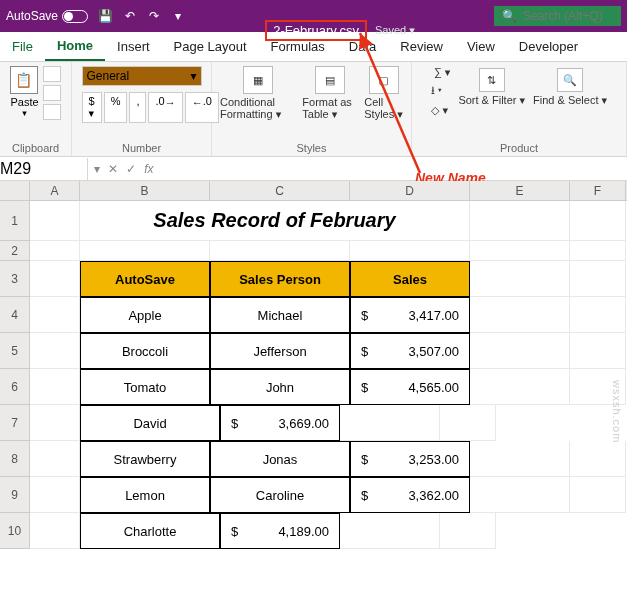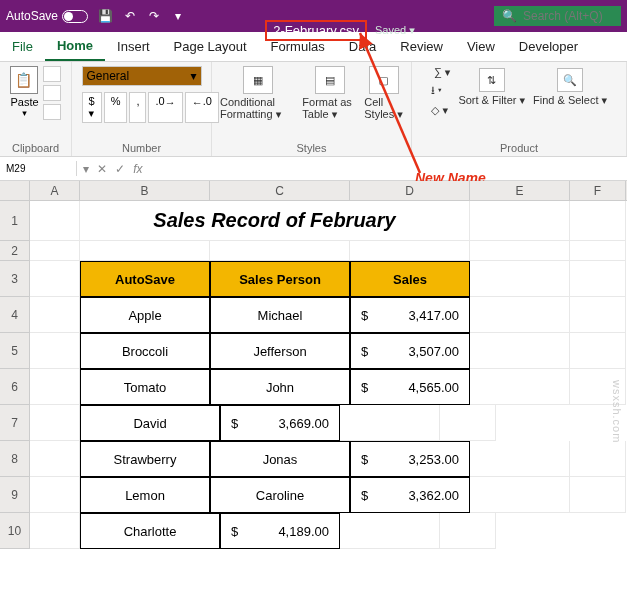--- a/index.html
+++ b/index.html
@@ -38,21 +38,21 @@
 .styles-row { display:flex; gap:6px; }
 .style-btn { display:flex; flex-direction:column; align-items:center; font-size:11px; color:#333; }
 .style-btn .sicon { width:30px; height:28px; border:1px solid #bbb; background:#fff; margin-bottom:2px; display:flex; align-items:center; justify-content:center;}
 .edit-col { display:flex; flex-direction:column; gap:3px; font-size:11px; color:#333; }
 .edit-col .erow { display:flex; align-items:center; gap:3px; }
 .edit-pair { display:flex; gap:8px; margin-top:2px;}
 .edit-pair .style-btn .sicon{width:26px;height:24px;}
 
 
 .fbar-row { display:flex; align-items:center; height:24px; border-bottom:1px solid #d6d6d6; }
-.namebox { width:77px; border:none; border-right:1px solid #d6d6d6; padding:2px 6px; font-size:10px; outline:none;}
+.namebox { width:88px; border:none; border-right:1px solid #d6d6d6; padding:2px 0; font-size:16px; outline:none;}
 .fx-area { display:flex; align-items:center; padding:0 6px; gap:8px; color:#888;}
 .fx { font-style:italic; }
 .formula-input { flex:1; border:none; outline:none; padding:2px; font-size:12px; }
 
 
 .arrow-svg { position:absolute; left:350px; top:28px; pointer-events:none; }
 .new-name { position:absolute; left:415px; top:170px; color:#e63118; font-weight:bold; font-style:italic; font-size:14px; }
 
 
 .grid-area { position:relative; }

